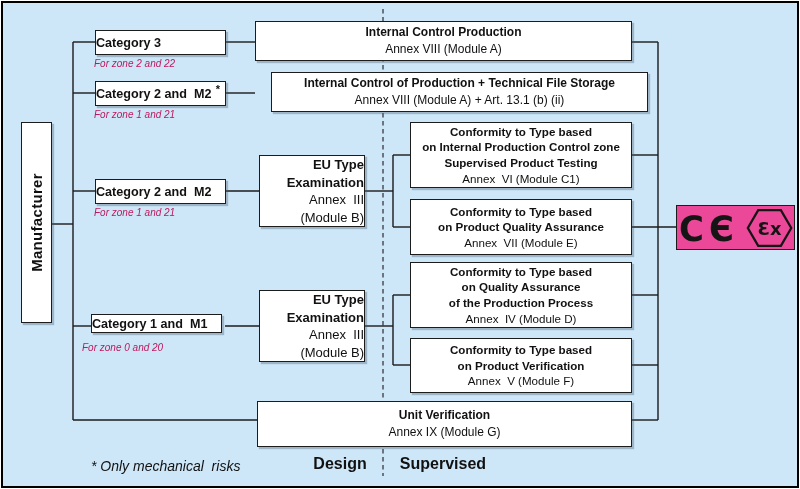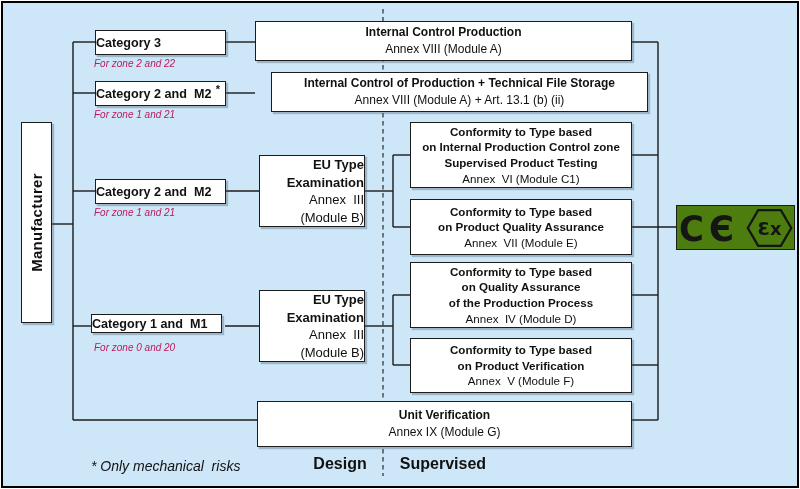--- a/index.html
+++ b/index.html
@@ -24,21 +24,21 @@
   .catbox sup{position:absolute;right:5px;top:2px;font-size:11px;line-height:10px;}
   .zone{position:absolute;font-style:italic;font-size:10px;color:#be185d;white-space:pre-wrap;}
   .vbox{position:absolute;background:#fff;border:1.5px solid #1c1c1c;
         box-shadow:2px 2px 1px rgba(70,90,110,0.35);box-sizing:border-box;
         display:flex;align-items:center;justify-content:center;}
   .vtext{transform:rotate(-90deg);white-space:nowrap;font-weight:bold;
          font-size:15px;letter-spacing:0.3px;color:#111;}
   .phase{position:absolute;font-weight:bold;font-size:16px;color:#111;text-align:center;}
   .footnote{position:absolute;font-style:italic;font-size:14px;color:#111;white-space:pre-wrap;}
   .cemark{position:absolute;left:673px;top:202px;width:119px;height:45px;
-          background:#4d7c0f;border:1.5px solid #1c1c1c;box-sizing:border-box;
+          background:#ec4899;border:1.5px solid #1c1c1c;box-sizing:border-box;
           display:flex;align-items:center;justify-content:center;gap:6px;}
   .celetters{font-family:"DejaVu Sans",sans-serif;font-weight:bold;font-size:34px;
              letter-spacing:5px;color:#151515;line-height:1;margin-left:2px;
              transform:scaleY(1.05);}
 </style>
 </head>
 <body>
 
 <div id="page">
   <div id="frame">
@@ -98,21 +98,21 @@
     <div class="catbox" style="left:92px;top:176px;width:131px;height:25px;">
       <span>Category 2 and  M2</span>
       <sup></sup>
     </div>
     <div class="zone" style="left:91px;top:204px;">For zone 1 and 21</div>
 
     <div class="catbox" style="left:88px;top:311px;width:131px;height:19px;">
       <span>Category 1 and  M1</span>
       <sup></sup>
     </div>
-    <div class="zone" style="left:91px;top:339px;">For zone 0 and 20</div>
+    <div class="zone" style="left:79px;top:339px;">For zone 0 and 20</div>
 
     <div class="box eu" style="left:256px;top:152px;width:106px;height:72px;">
       <span class="b">EU Type</span>
       <span class="b">Examination</span>
       <span>Annex  III</span>
       <span>(Module B)</span>
     </div>
     <div class="box eu" style="left:256px;top:287px;width:106px;height:72px;">
       <span class="b">EU Type</span>
       <span class="b">Examination</span>

